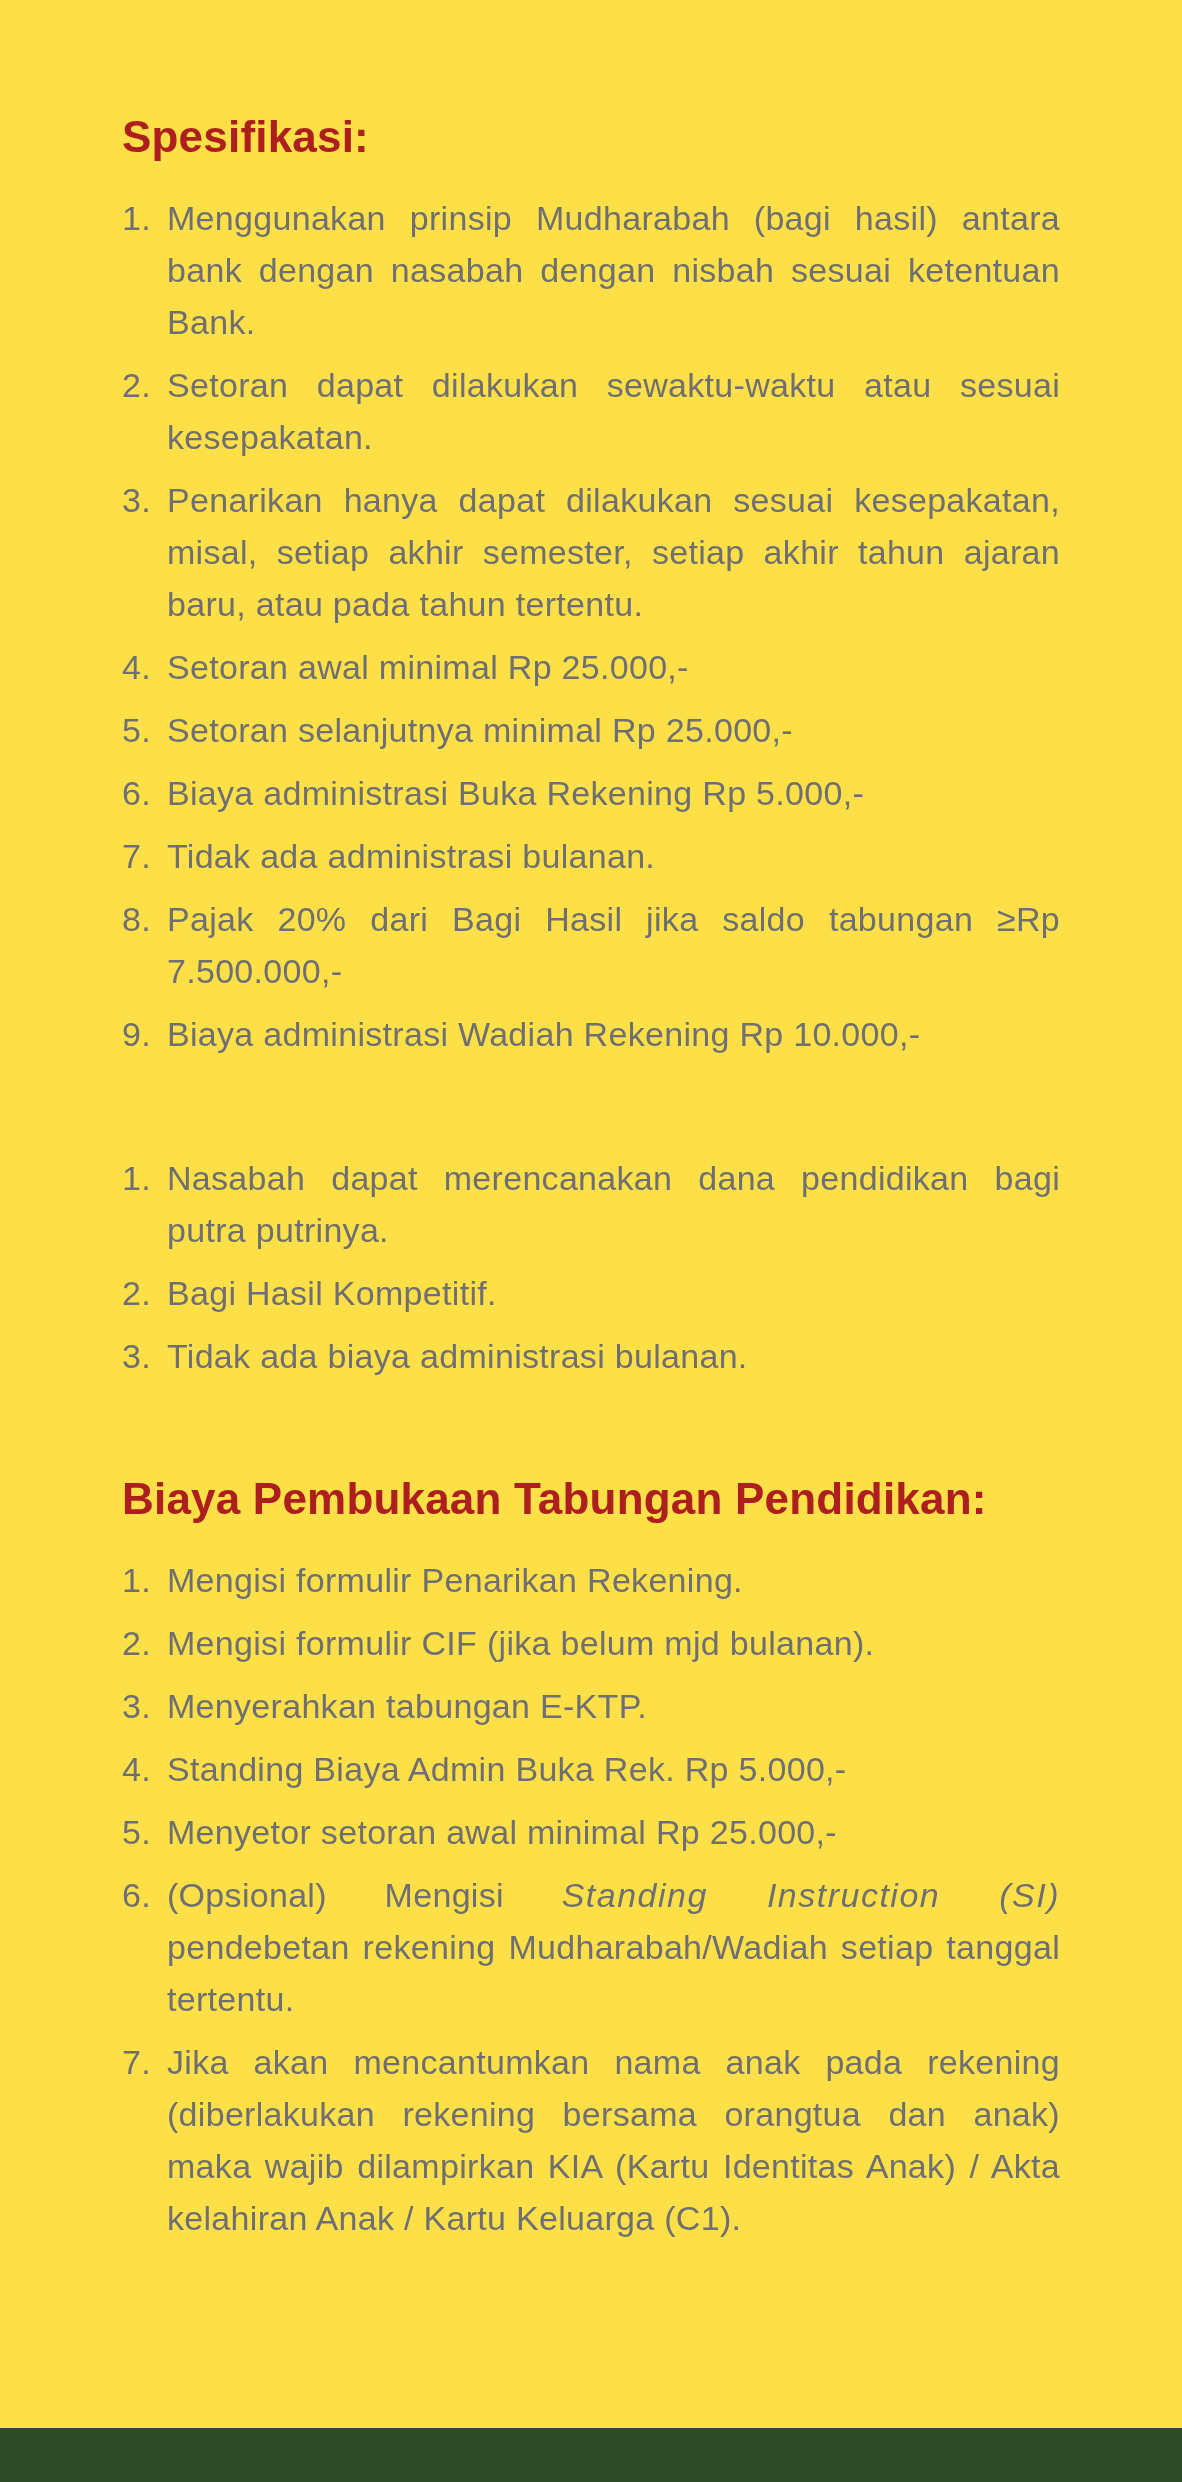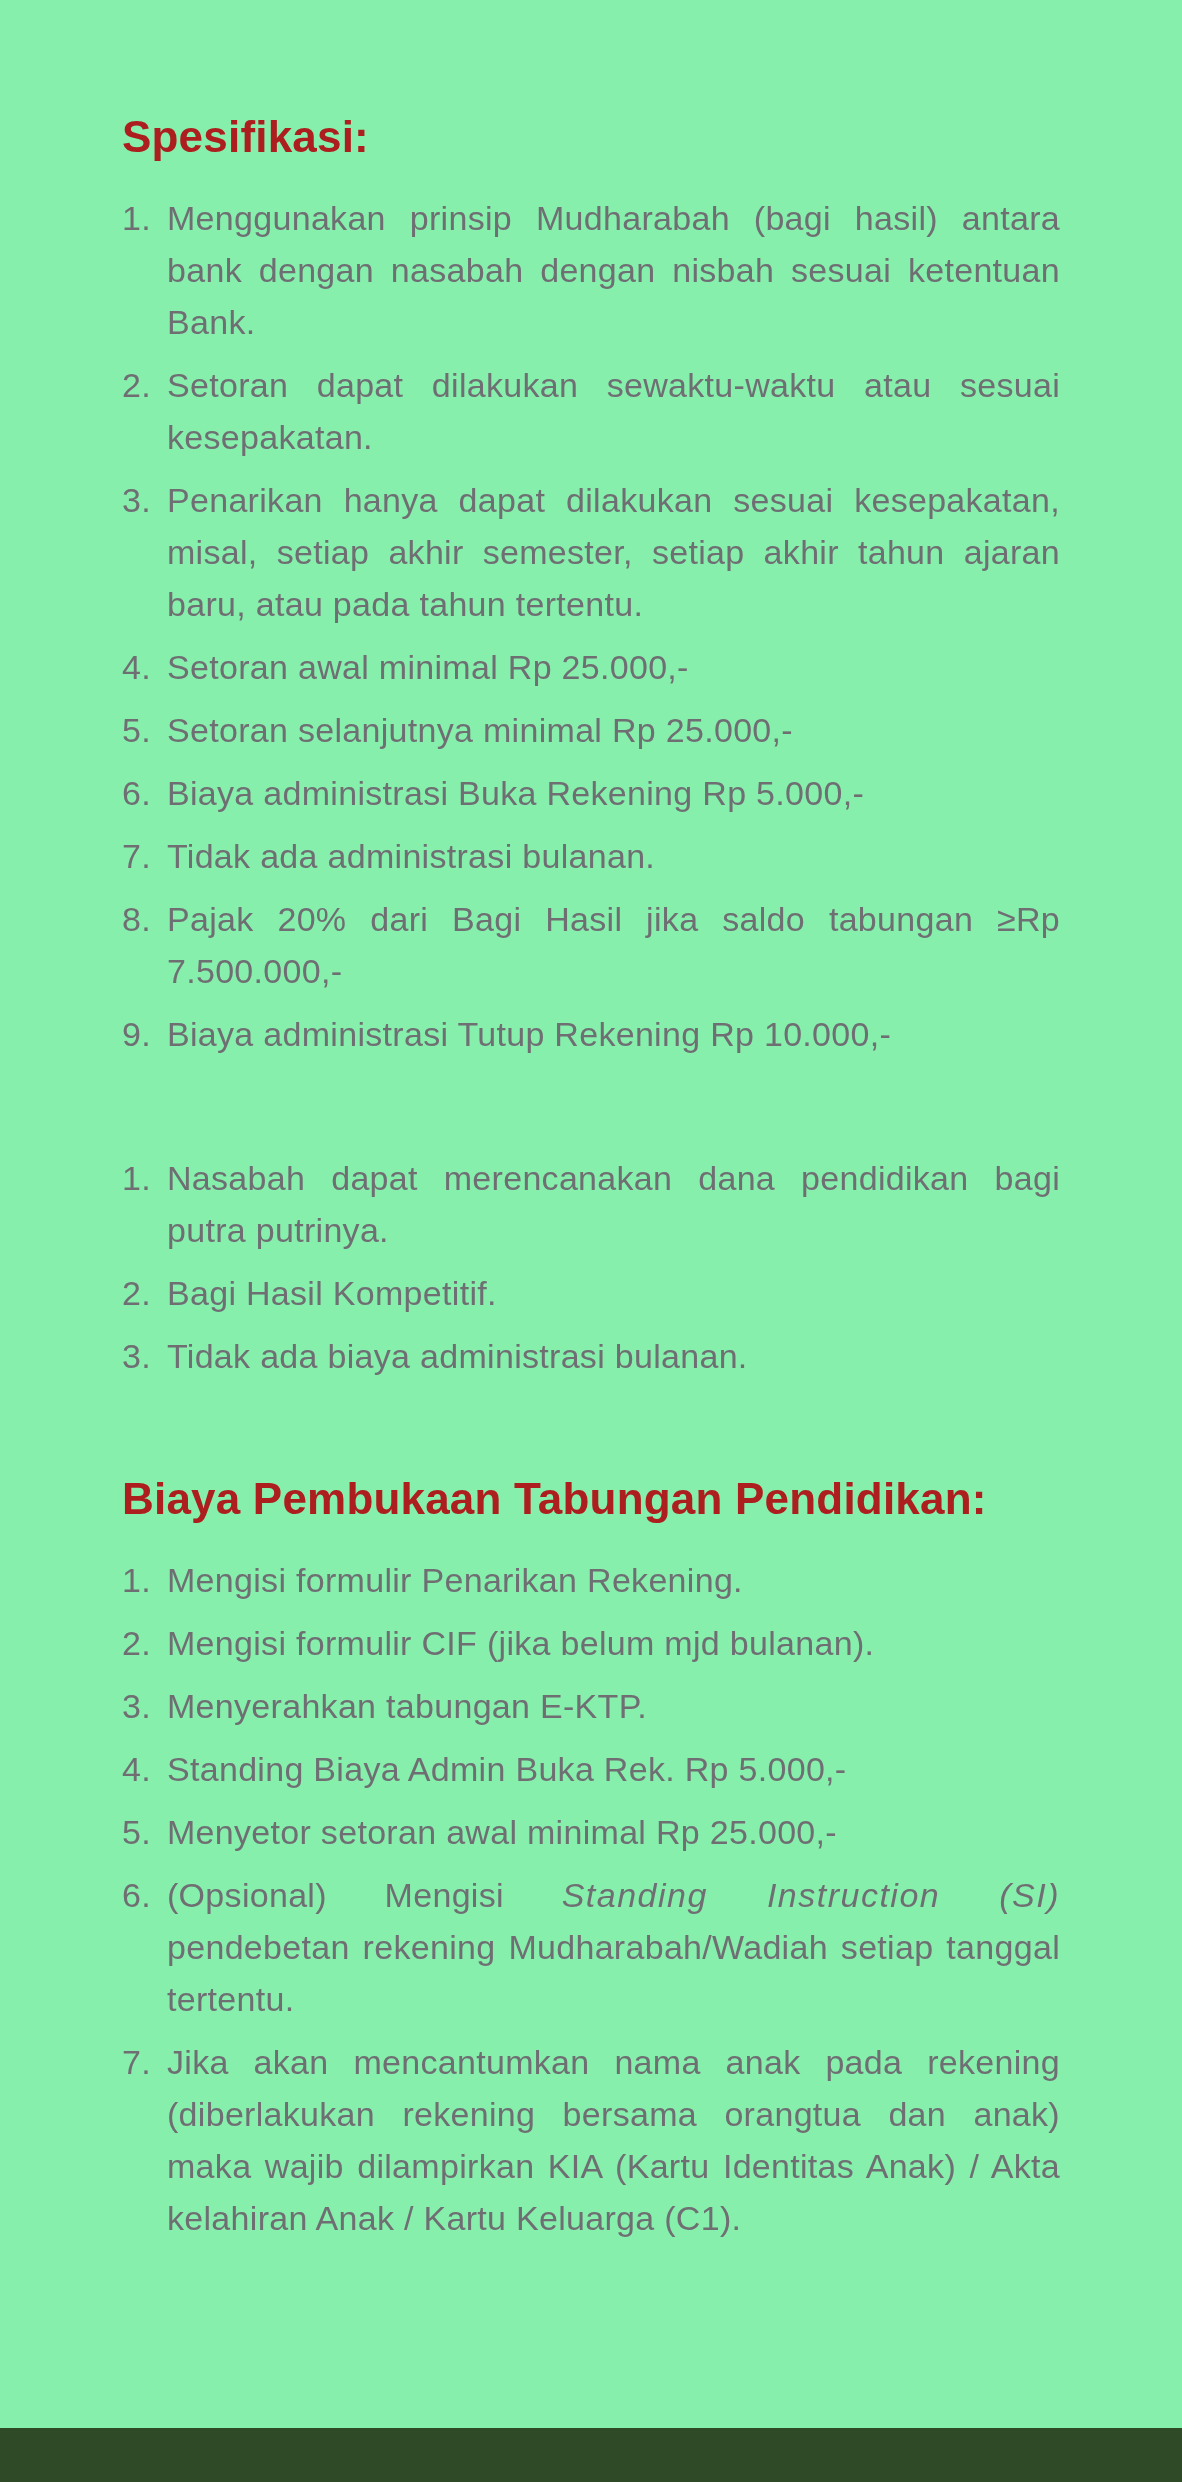--- a/index.html
+++ b/index.html
@@ -1,20 +1,20 @@
 <!DOCTYPE html>
 <html><head>
 <meta charset="utf-8">
 <style>
   html, body { margin: 0; padding: 0; }
   .page {
     position: relative;
     width: 1182px;
     height: 2482px;
-    background: #86efac;
+    background: #fde047;
     font-family: "Liberation Sans", sans-serif;
     overflow: hidden;
     box-sizing: border-box;
   }
   .content {
     position: absolute;
     left: 122px;
     top: 112px;
     width: 938px;
   }
@@ -98,21 +98,21 @@
         <li class="item">
           <span class="num">7.</span>
           <span class="txt">Tidak ada administrasi bulanan.</span>
         </li>
         <li class="item">
           <span class="num">8.</span>
           <span class="txt">Pajak 20% dari Bagi Hasil jika saldo tabungan ≥Rp 7.500.000,-</span>
         </li>
         <li class="item">
           <span class="num">9.</span>
-          <span class="txt">Biaya administrasi Tutup Rekening Rp 10.000,-</span>
+          <span class="txt">Biaya administrasi Wadiah Rekening Rp 10.000,-</span>
         </li>
       </ol>
     </section>
 
     <section class="section">
       <ol class="list">
         <li class="item">
           <span class="num">1.</span>
           <span class="txt">Nasabah dapat merencanakan dana pendidikan bagi putra putrinya.</span>
         </li>

